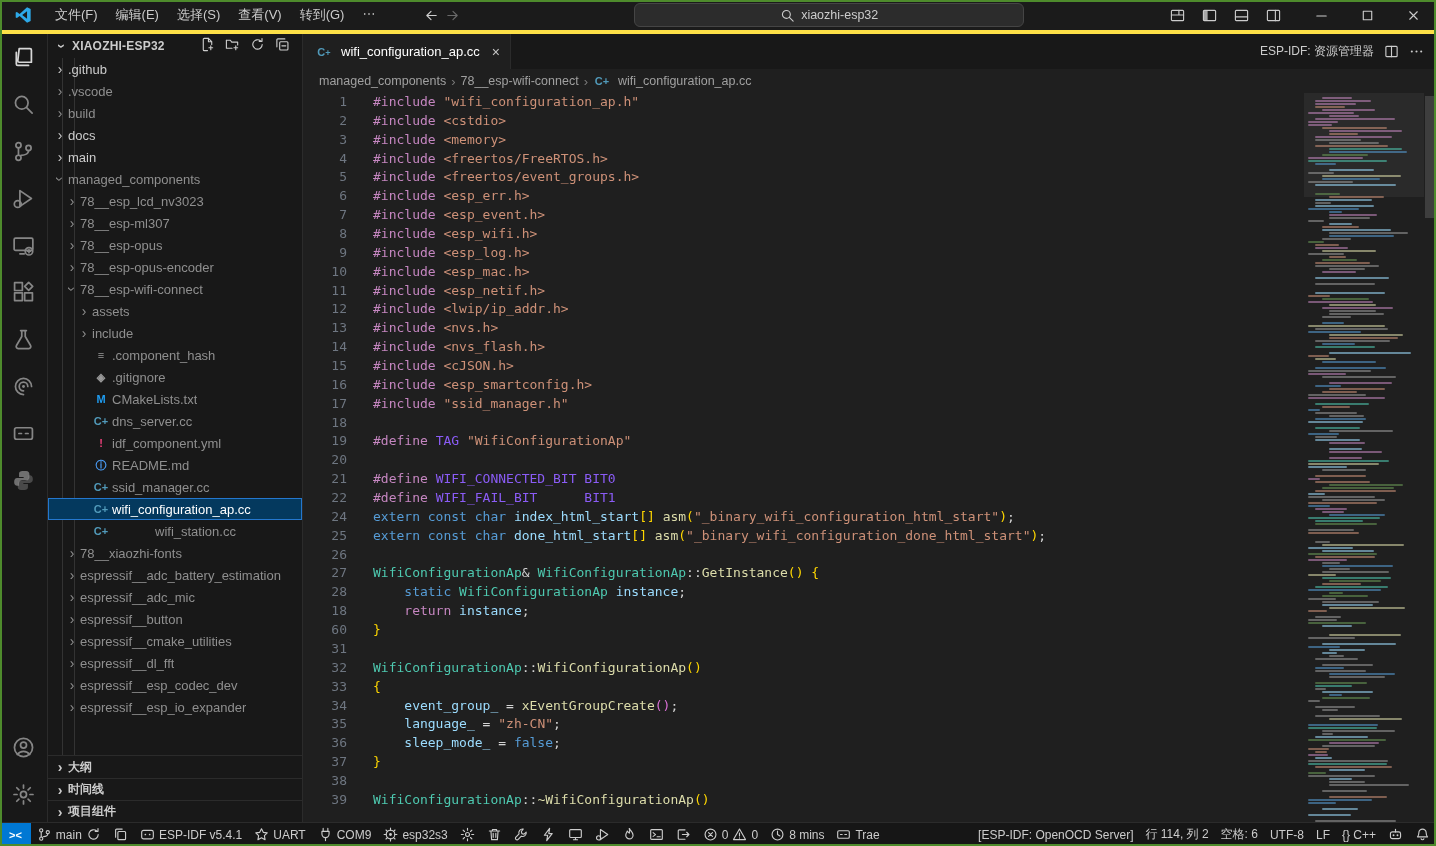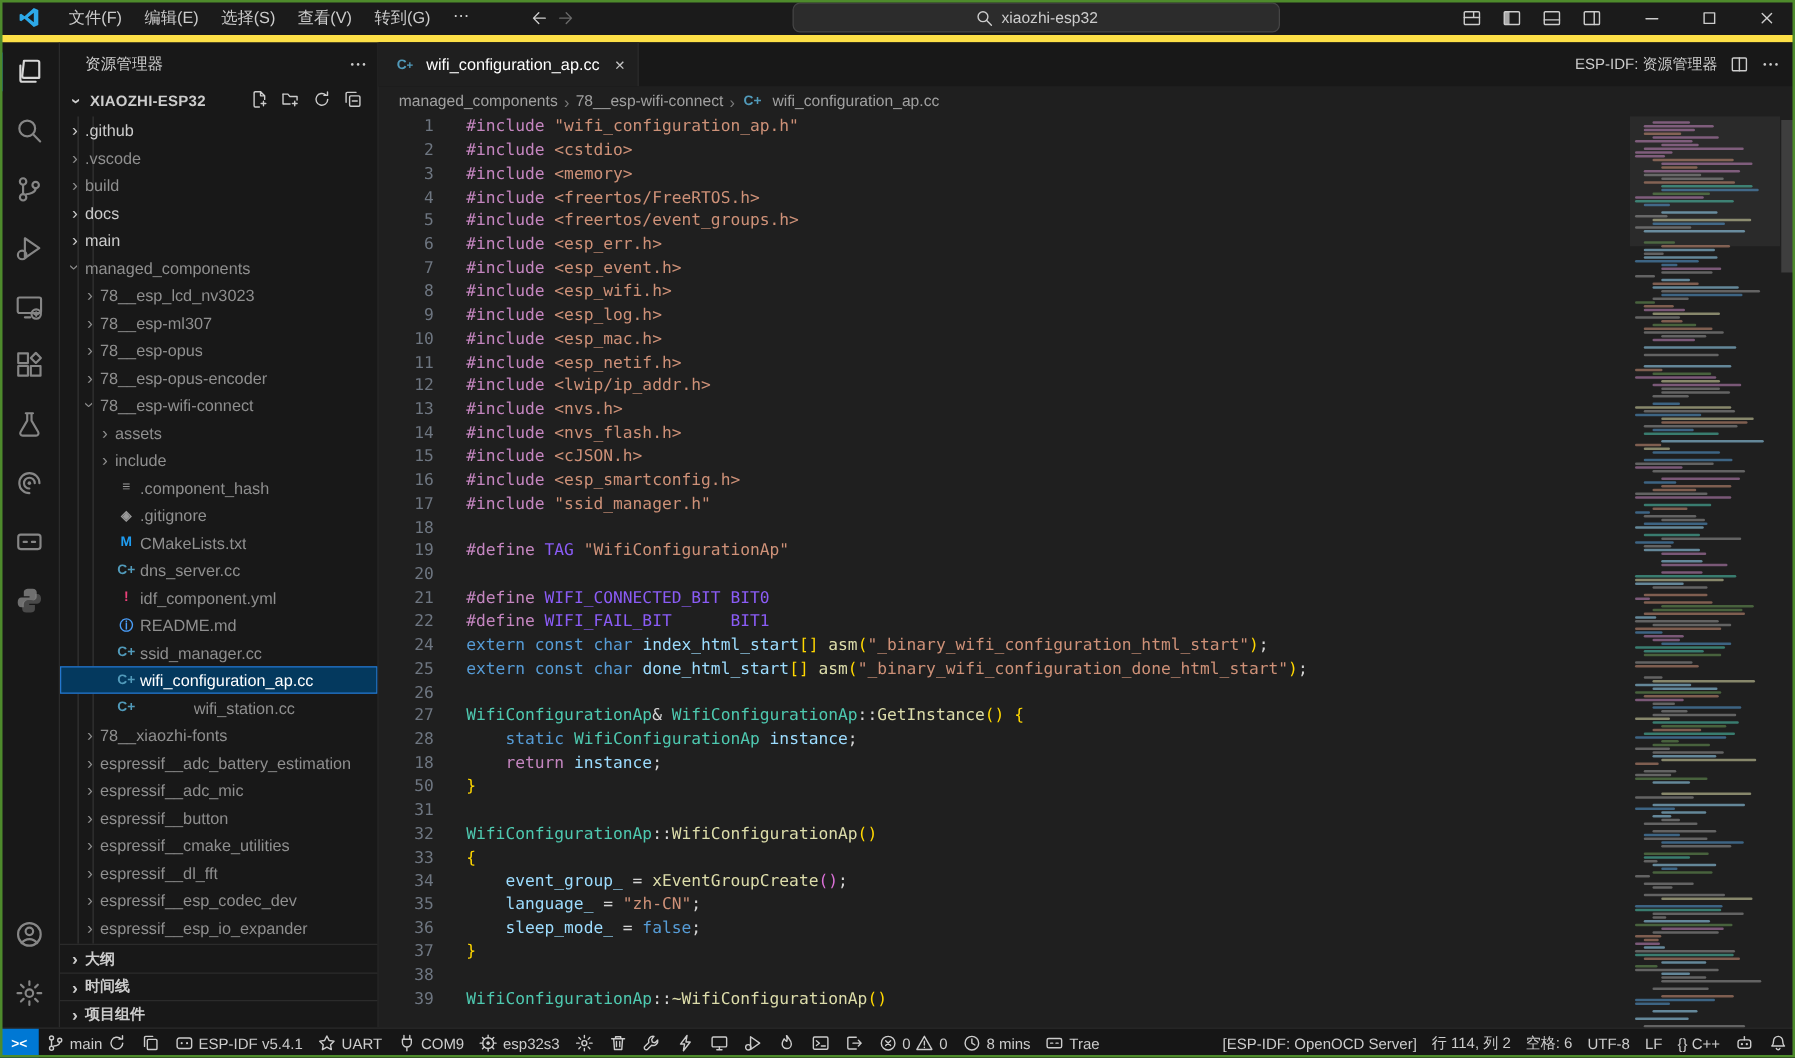--- a/index.html
+++ b/index.html
@@ -3,21 +3,21 @@
 <meta charset="utf-8">
 <style>
   * { margin:0; padding:0; box-sizing:border-box; }
   html,body { width:1436px; height:846px; overflow:hidden; background:#1f1f1f;
     font-family:"Liberation Sans", sans-serif; color:#cccccc; }
   .frame { position:fixed; inset:0; border:2px solid #4e8b2c; pointer-events:none; z-index:999; }
   .window { display:flex; flex-direction:column; height:846px; }
 
   
   .titlebar { height:34px; background:#1b1b1b; display:flex; align-items:center;
-    border-bottom:6px solid #fde047; flex:0 0 34px; }
+    border-bottom:4px solid #fde047; flex:0 0 34px; }
   .vslogo { width:46px; display:flex; justify-content:center; }
   .menus { display:flex; font-size:13px; color:#cccccc; }
   .menus .menu { padding:4px 9px; border-radius:5px; cursor:default; }
   .navarrows { display:flex; gap:6px; margin-left:40px; color:#cfcfcf; }
   .navarrows .dim { color:#6a6a6a; }
   .searchwrap { flex:1; display:flex; justify-content:center; }
   .searchbox { width:390px; height:24px; background:#2c2c2c; border:1px solid #454545;
     border-radius:6px; display:flex; align-items:center; justify-content:center;
     font-size:12.5px; color:#cccccc; gap:6px; margin-left:36px; }
   .tb-right { display:flex; align-items:center; gap:2px; margin-right:0; }
@@ -304,32 +304,20 @@
               <svg viewBox="0 0 16 16">
                 <circle cx="8" cy="8" r="2.1"></circle>
                 <path d="M8 1.4v2.1M8 12.5v2.1M1.4 8h2.1M12.5 8h2.1M3.3 3.3l1.5 1.5M11.2 11.2l1.5 1.5M12.7 3.3l-1.5 1.5M4.8 11.2l-1.5 1.5"></path>
               </svg>
             </span>
           </div>
         </div>
     </div>
 
     <div class="sidebar">
-      <div class="sb-header">
-        <span class="title">资源管理器</span>
-        <span class="ic">
-            <svg viewBox="0 0 16 16">
-              <g fill="currentColor" stroke="none">
-                <circle cx="3" cy="8" r="1.1"></circle>
-                <circle cx="8" cy="8" r="1.1"></circle>
-                <circle cx="13" cy="8" r="1.1"></circle>
-              </g>
-            </svg>
-          </span>
-      </div>
       <div class="sb-root">
         <span class="chev exp">›</span>
         <span class="rlabel">XIAOZHI-ESP32</span>
         <span class="acts">
             <span><span class="ic">
                 <svg viewBox="0 0 16 16">
                   <path d="M9 1.5H4.5a1 1 0 0 0-1 1v11a1 1 0 0 0 1 1H8"></path>
                   <path d="M9 1.5 12.5 5v3M9 1.5V5h3.5M11.5 9.5v4M9.5 11.5h4"></path>
                 </svg>
               </span></span>
@@ -550,21 +538,21 @@
             <div class="cline"><span class="ln">19</span><span class="c-ctl">#define</span><span class="c-txt"> </span><span class="c-cst">TAG</span><span class="c-txt"> </span><span class="c-str">"WifiConfigurationAp"</span></div>
             <div class="cline"><span class="ln">20</span></div>
             <div class="cline"><span class="ln">21</span><span class="c-ctl">#define</span><span class="c-txt"> </span><span class="c-cst">WIFI_CONNECTED_BIT</span><span class="c-txt"> </span><span class="c-cst">BIT0</span></div>
             <div class="cline"><span class="ln">22</span><span class="c-ctl">#define</span><span class="c-txt"> </span><span class="c-cst">WIFI_FAIL_BIT</span><span class="c-txt">      </span><span class="c-cst">BIT1</span></div>
             <div class="cline"><span class="ln">24</span><span class="c-kw">extern</span><span class="c-txt"> </span><span class="c-kw">const</span><span class="c-txt"> </span><span class="c-kw">char</span><span class="c-txt"> </span><span class="c-var">index_html_start</span><span class="c-b1">[]</span><span class="c-txt"> </span><span class="c-fn">asm</span><span class="c-b1">(</span><span class="c-str">"_binary_wifi_configuration_html_start"</span><span class="c-b1">)</span><span class="c-txt">;</span></div>
             <div class="cline"><span class="ln">25</span><span class="c-kw">extern</span><span class="c-txt"> </span><span class="c-kw">const</span><span class="c-txt"> </span><span class="c-kw">char</span><span class="c-txt"> </span><span class="c-var">done_html_start</span><span class="c-b1">[]</span><span class="c-txt"> </span><span class="c-fn">asm</span><span class="c-b1">(</span><span class="c-str">"_binary_wifi_configuration_done_html_start"</span><span class="c-b1">)</span><span class="c-txt">;</span></div>
             <div class="cline"><span class="ln">26</span></div>
             <div class="cline"><span class="ln">27</span><span class="c-type">WifiConfigurationAp</span><span class="c-txt">&amp; </span><span class="c-type">WifiConfigurationAp</span><span class="c-txt">::</span><span class="c-fn">GetInstance</span><span class="c-b1">()</span><span class="c-txt"> </span><span class="c-b1">{</span></div>
             <div class="cline"><span class="ln">28</span><span class="c-txt">    </span><span class="c-kw">static</span><span class="c-txt"> </span><span class="c-type">WifiConfigurationAp</span><span class="c-txt"> </span><span class="c-var">instance</span><span class="c-txt">;</span></div>
             <div class="cline"><span class="ln">18</span><span class="c-txt">    </span><span class="c-ctl">return</span><span class="c-txt"> </span><span class="c-var">instance</span><span class="c-txt">;</span></div>
-            <div class="cline"><span class="ln">50</span><span class="c-b1">}</span></div>
+            <div class="cline"><span class="ln">60</span><span class="c-b1">}</span></div>
             <div class="cline"><span class="ln">31</span></div>
             <div class="cline"><span class="ln">32</span><span class="c-type">WifiConfigurationAp</span><span class="c-txt">::</span><span class="c-fn">WifiConfigurationAp</span><span class="c-b1">()</span></div>
             <div class="cline"><span class="ln">33</span><span class="c-b1">{</span></div>
             <div class="cline"><span class="ln">34</span><span class="c-txt">    </span><span class="c-var">event_group_</span><span class="c-txt"> = </span><span class="c-fn">xEventGroupCreate</span><span class="c-b2">()</span><span class="c-txt">;</span></div>
             <div class="cline"><span class="ln">35</span><span class="c-txt">    </span><span class="c-var">language_</span><span class="c-txt"> = </span><span class="c-str">"zh-CN"</span><span class="c-txt">;</span></div>
             <div class="cline"><span class="ln">36</span><span class="c-txt">    </span><span class="c-var">sleep_mode_</span><span class="c-txt"> = </span><span class="c-kw">false</span><span class="c-txt">;</span></div>
             <div class="cline"><span class="ln">37</span><span class="c-b1">}</span></div>
             <div class="cline"><span class="ln">38</span></div>
             <div class="cline"><span class="ln">39</span><span class="c-type">WifiConfigurationAp</span><span class="c-txt">::</span><span class="c-fn">~WifiConfigurationAp</span><span class="c-b1">()</span></div>
           </div>

